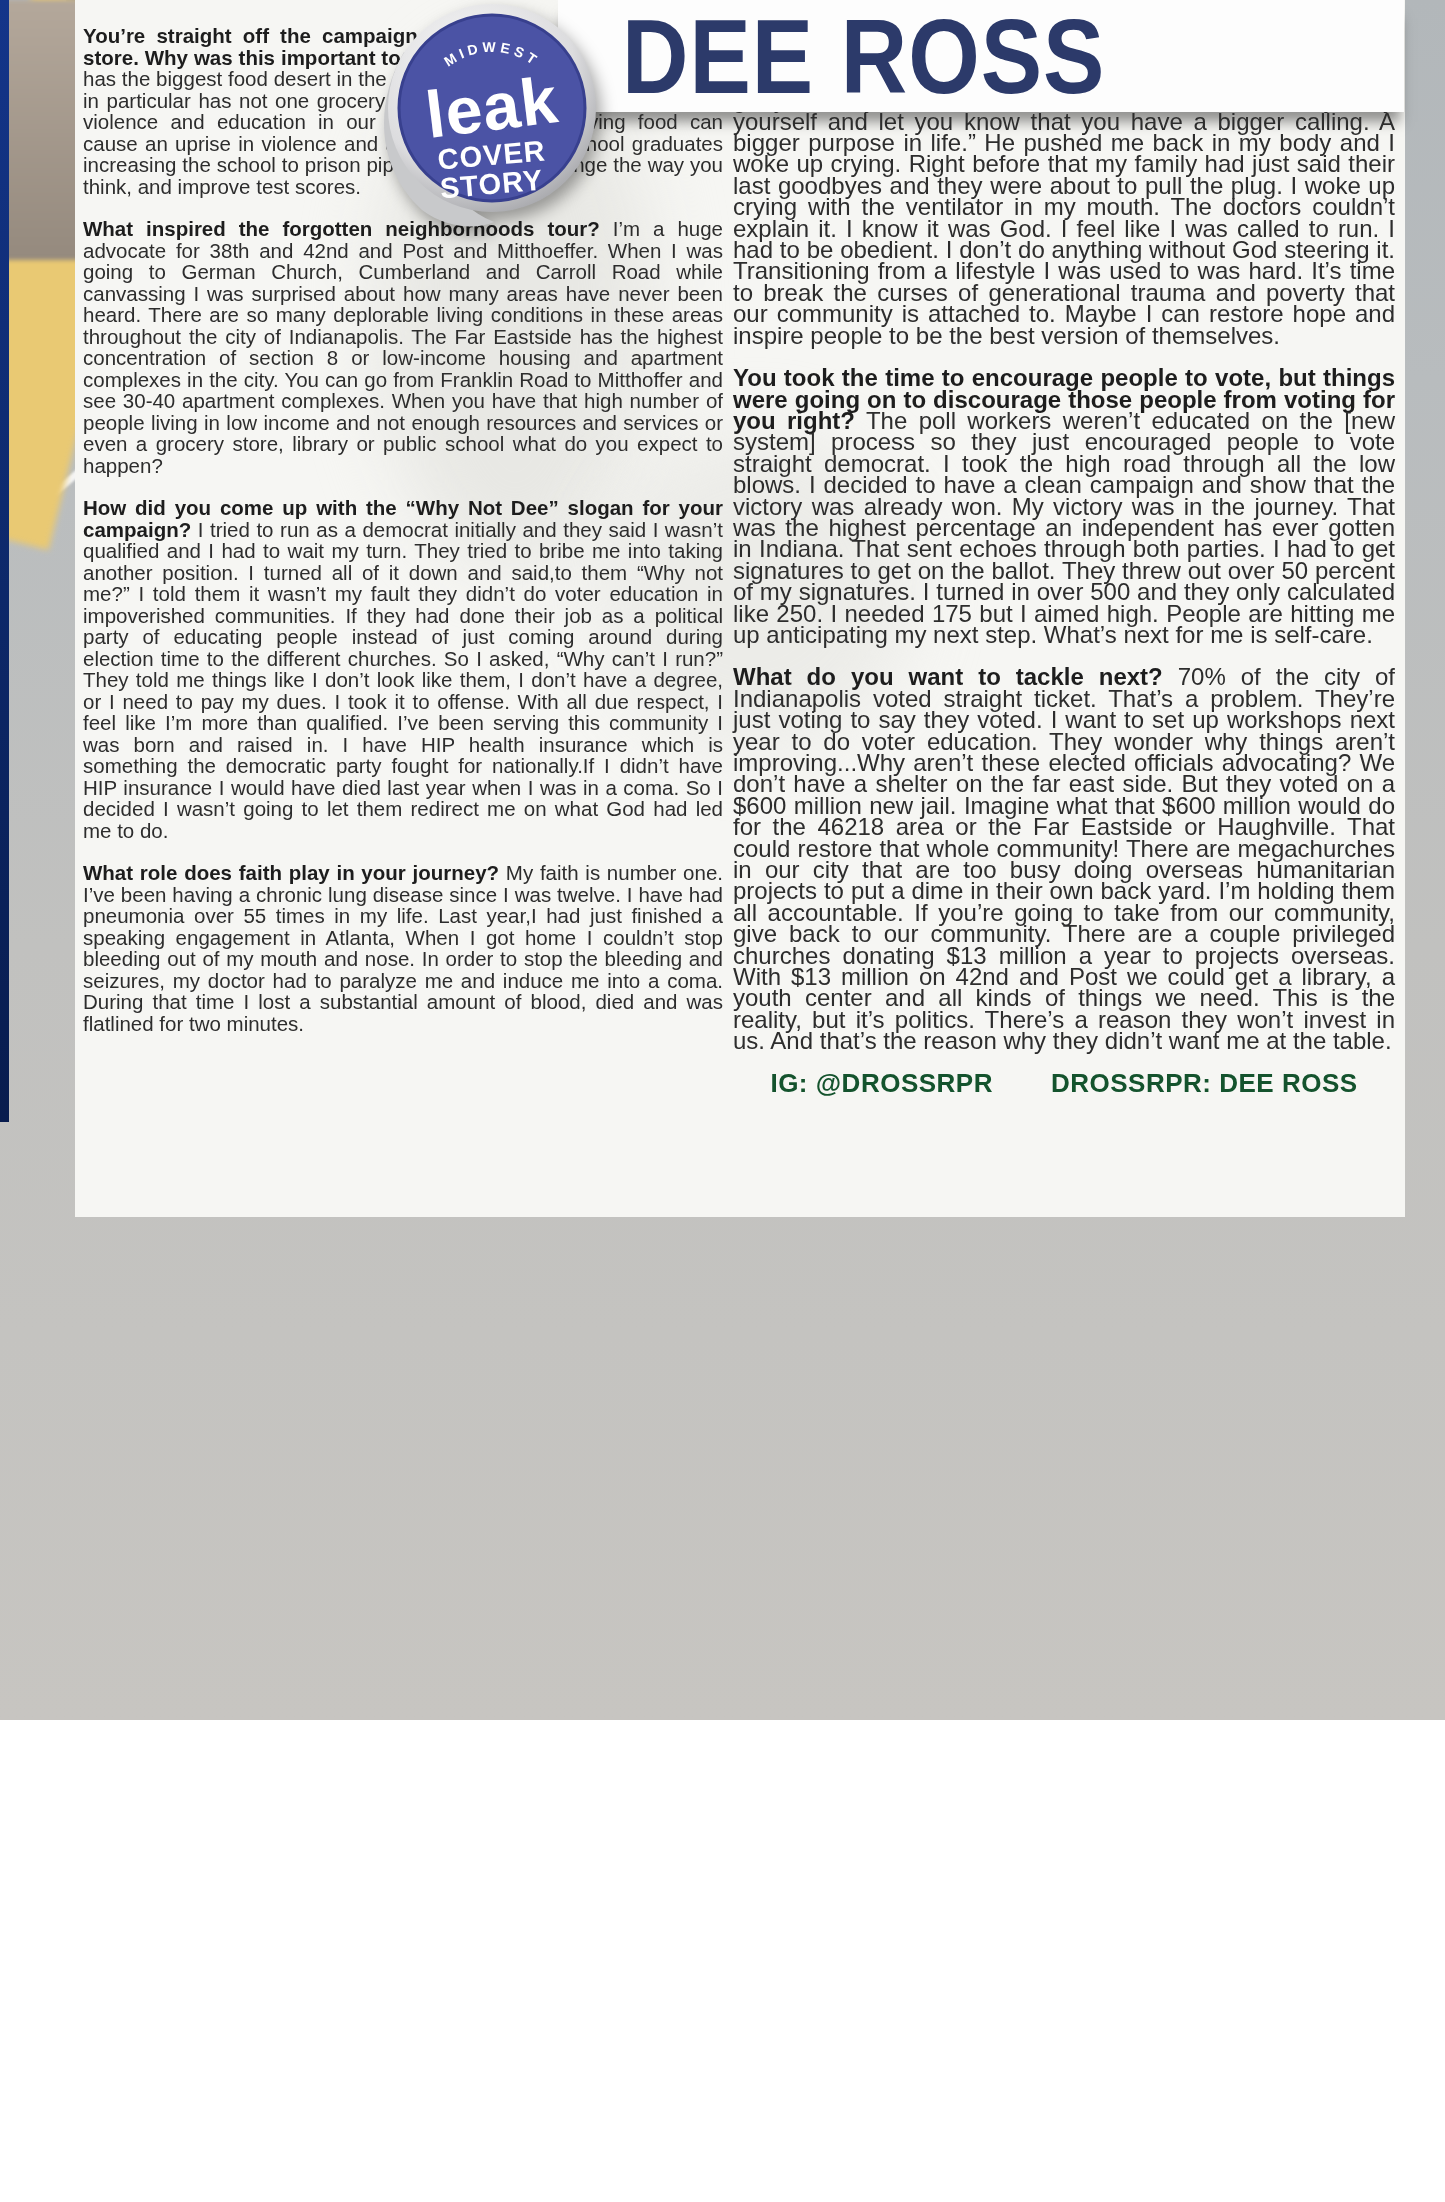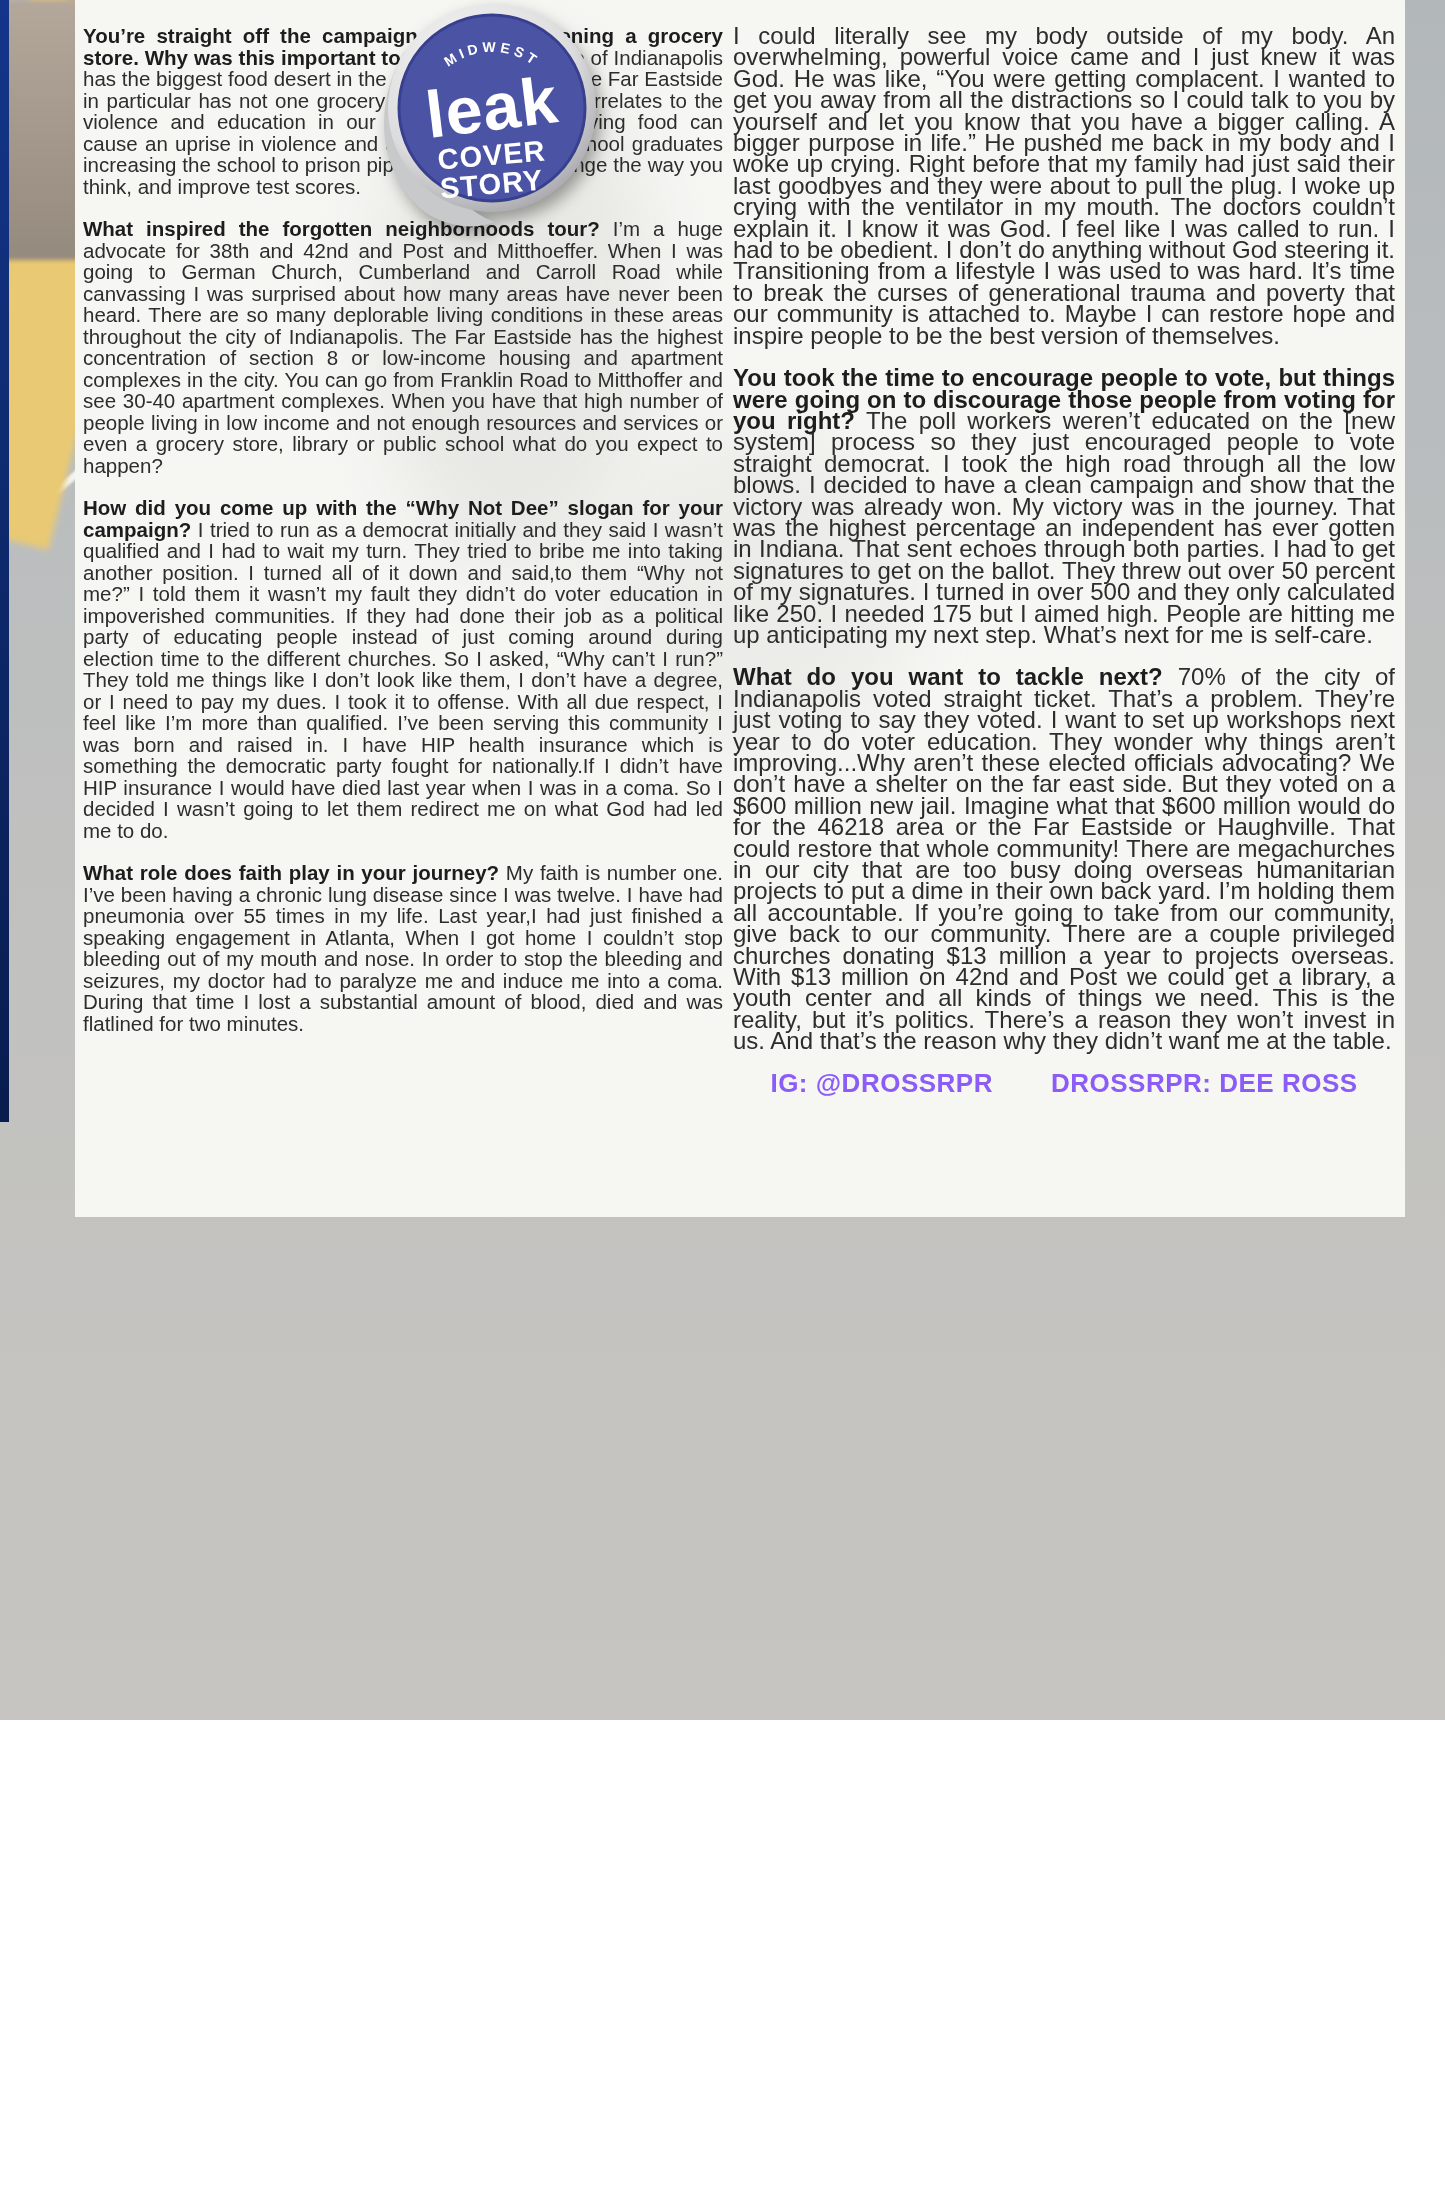--- a/index.html
+++ b/index.html
@@ -86,21 +86,21 @@
   .article{left:75px;top:985;width:1330px;height:1217px;background:#f6f6f3;z-index:3;overflow:hidden;}
   .ghost{position:absolute;background:#e8e8e4;filter:blur(34px);border-radius:50%;}
   .g1{left:300px;top:50px;width:280px;height:520px;}
   .g2{left:520px;top:430px;width:320px;height:320px;opacity:.7;}
   .col{position:absolute;top:25px;color:#2d2d2d;text-align:justify;}
   .colL{left:8px;width:640px;font-size:20.5px;line-height:21.5px;}
   .colR{left:658px;width:662px;font-size:24px;line-height:21.4px;}
   .col p{margin:0 0 21px 0;}
   .q{font-weight:bold;color:#1d1d1d;}
   .footer{display:flex;justify-content:center;gap:58px;font-weight:bold;font-size:26px;
-          color:#8b5cf6;margin-top:18px;letter-spacing:.5px;}
+          color:#14532d;margin-top:18px;letter-spacing:.5px;}
 </style>
 </head>
 <body>
 
 <div class="page">
 
   <div class="photo">
     <div class="abs sky"></div>
     <div class="abs treeR3"></div>
     <div class="abs treeR1"></div>
@@ -168,20 +168,23 @@
       <p><span>I could literally see my body outside of my body. An overwhelming, powerful voice came and I just knew it was God. He was like, “You were getting complacent. I wanted to get you away from all the distractions so I could talk to you by yourself and let you know that you have a bigger calling. A bigger purpose in life.” He pushed me back in my body and I woke up crying. Right before that my family had just said their last goodbyes and they were about to pull the plug. I woke up crying with the ventilator in my mouth. The doctors couldn’t explain it.  I know it was God. I feel like I was called to run. I had to be obedient. I don’t do anything without God steering it. Transitioning from a lifestyle I was used to was hard. It’s time to break the curses of generational trauma and poverty that our community is attached to. Maybe I can restore hope and inspire people to be the best version of themselves.</span></p>
       <p><b class="q">You took the time to encourage people to vote, but things were going on to discourage those people from voting for you right?</b> <span>The poll workers weren’t educated on the [new system] process so they just encouraged people to vote straight democrat. I took the high road through all the low blows. I decided to have a clean campaign and show that the victory was already won. My victory was in the journey. That was the highest percentage an independent has ever gotten in Indiana. That sent echoes through both parties. I had to get signatures to get on the ballot. They threw out over 50 percent of my signatures. I turned in over 500 and they only calculated like 250. I needed 175 but I aimed high. People are hitting me up anticipating my next step. What’s next for me is self-care.</span></p>
       <p><b class="q">What do you want to tackle next?</b> <span>70% of the city of Indianapolis voted straight ticket. That’s a problem. They’re just voting to say they voted. I want to set up workshops next year to do voter education. They wonder why things aren’t improving...Why aren’t these elected officials advocating? We don’t have a shelter on the far east side. But they voted on a $600 million new jail. Imagine what that $600 million would do for the 46218 area or the Far Eastside or Haughville. That could restore that whole community! There are megachurches in our city that are too busy doing overseas humanitarian projects to put a dime in their own back yard. I’m holding them all accountable. If you’re going to take from our community, give back to our community. There are a couple privileged churches donating $13 million a year to projects overseas. With $13 million on 42nd and Post we could get a library, a youth center and all kinds of things we need. This is the reality, but it’s politics. There’s a reason they won’t invest in us. And that’s the reason why they didn’t want me at the table.</span></p>
       <div class="footer">
         <span>IG: @DROSSRPR</span>
         <span>DROSSRPR: DEE ROSS</span>
       </div>
     </div>
   </div>
 
+  <div class="abs banner">
+    <h1 class="title">DEE ROSS</h1>
+  </div>
 
   <svg class="abs badge" width="244" height="230" viewBox="0 0 244 230">
     <defs>
       <radialGradient id="rim" cx="40%" cy="32%" r="80%">
         <stop offset="0%" stop-color="#fbfbfb"></stop>
         <stop offset="62%" stop-color="#dcdcde"></stop>
         <stop offset="100%" stop-color="#94959a"></stop>
       </radialGradient>
     </defs>
     <path d="M34 52 C 4 104 6 168 52 210 C 76 228 106 230 124 222 C 72 200 40 138 52 60 Z" fill="#c8c9cb"></path>

